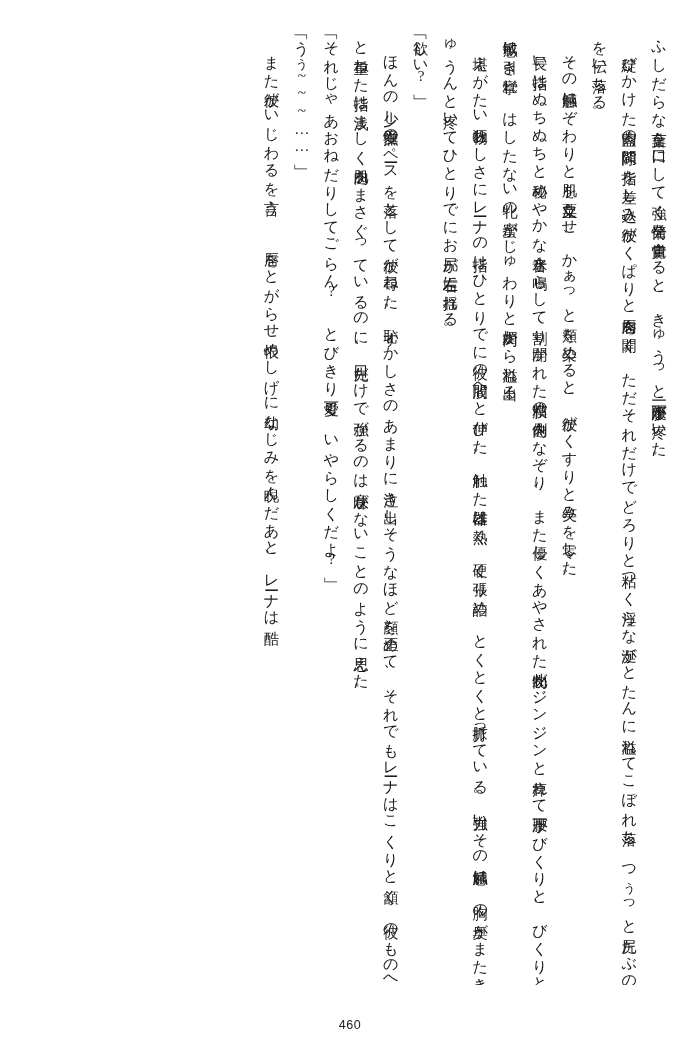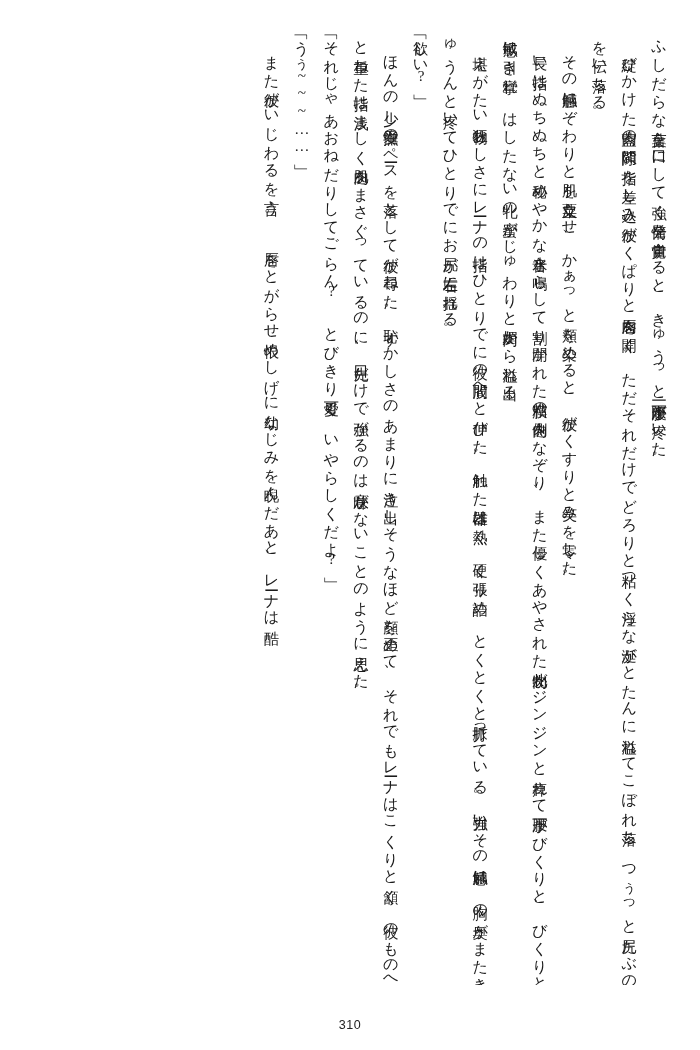--- a/index.html
+++ b/index.html
@@ -74,15 +74,15 @@
     <p>その感触にぞわりと肌を粟立たせ、かぁっと頬を染めると、彼がくすりと笑みを零した。</p>
     <p>長い指はぬちぬちと秘めやかな水音を鳴らして割り開かれた粘膜の内側をなぞり、また優しくあやされた牝肉がジンジンと痺れて腰下がびくりと、びくりと敏感に引き攣れ、はしたない牝の蜜がじゅわりと媚肉から溢れ出る。</p>
     <p>堪えがたい物狂おしさにレーナの指はひとりでに彼の股間へと伸びた。触れた雄器は熱く、硬く張り詰め、とくとくと脈打っている。力強いその感触に、胸の奥がまたきゅうんと疼いてひとりでにお尻が左右に揺れる。</p>
     <p class="noindent">「欲しい?」</p>
     <p>ほんの少し愛撫のペースを落として彼が尋ねた。恥ずかしさのあまりに泣き出しそうなほど顔を歪めて、それでもレーナはこくりと頷く。彼のものへと重ねた指は浅ましく肉肌をまさぐっているのに、口先だけで強がるのは意味がないことのように思えた。</p>
     <p class="noindent">「それじゃあおねだりしてごらん? とびきり可愛く、いやらしくだよ?」</p>
     <p class="noindent">「うぅ~~~……」</p>
     <p>また彼がいじわるを言う。 唇をとがらせ恨めしげに幼なじみを睨んだあと、レーナは酷</p>
   </div>
 
-  <div id="page-number">310</div>
+  <div id="page-number">460</div>
 
 </div>
 
 </body></html>

